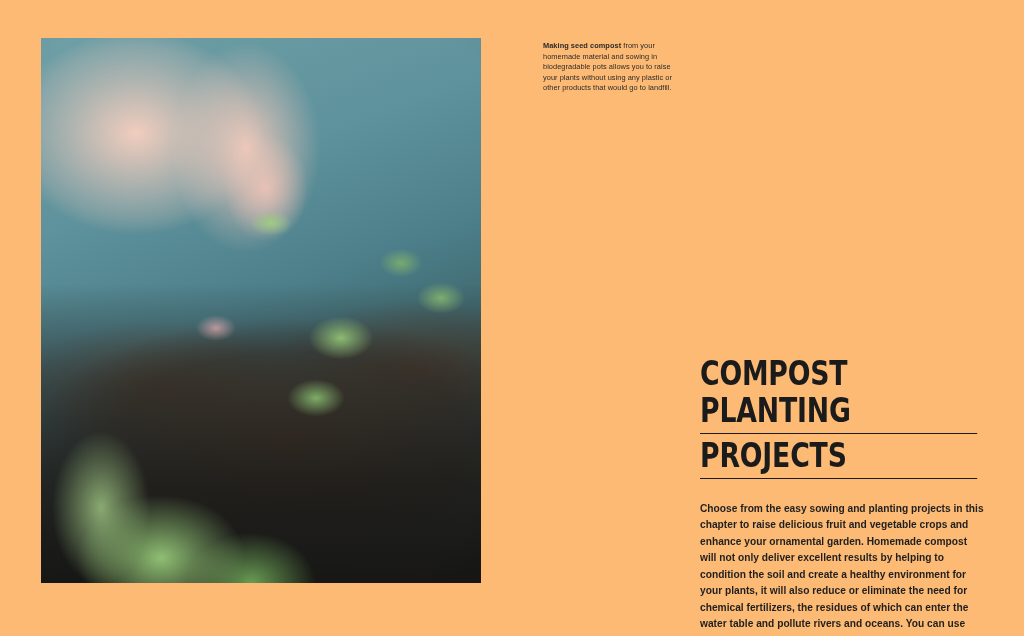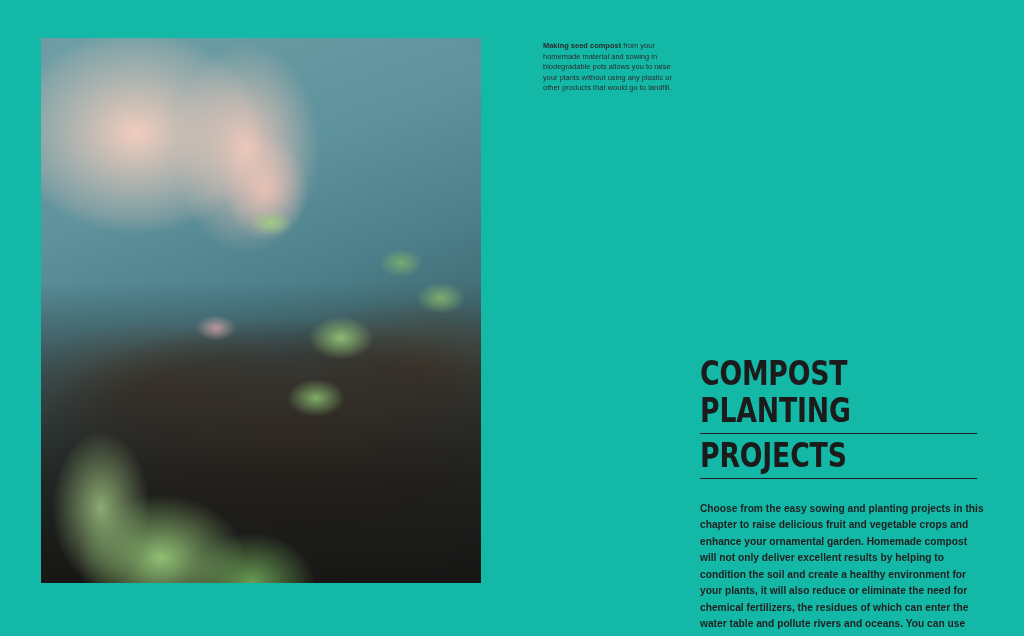--- a/index.html
+++ b/index.html
@@ -9,21 +9,21 @@
   body {
     width: 1024px;
     height: 636px;
     overflow: hidden;
     font-family: "Liberation Sans", sans-serif;
   }
   .spread {
     position: relative;
     width: 1024px;
     height: 636px;
-    background: #14b8a6;
+    background: #fdba74;
   }
 
   
   .photo-frame {
     position: absolute;
     left: 41px;
     top: 38px;
     width: 440px;
     height: 545px;
     overflow: hidden;

